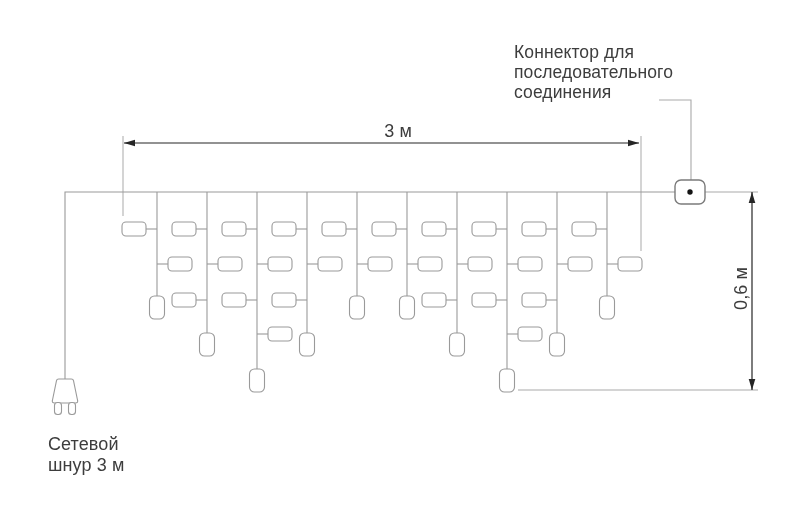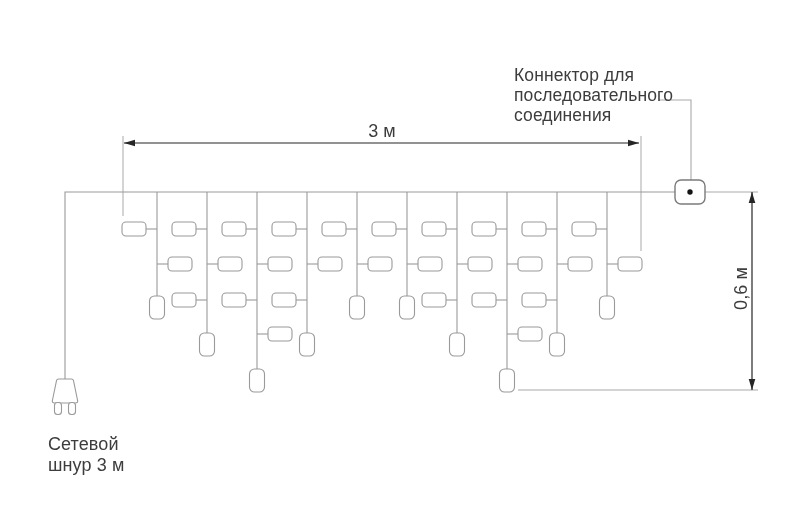--- a/index.html
+++ b/index.html
@@ -24,21 +24,21 @@
   .connector-label {
     left: 514px; top: 42px;
     font-size: 17.5px; line-height: 20px;
   }
   .power-label {
     left: 22px; top: 434px;
     font-size: 18px; line-height: 21px;
   }
   .width-dim-label {
     left: 352px; top: 122px; width: 60px;
-    text-align: center;
+    text-align: right;
     font-size: 18px; line-height: 18px;
   }
   .height-dim-label {
     left: 706px; top: 278px; width: 70px; height: 21px;
     text-align: center;
     font-size: 18px; line-height: 21px;
     transform: rotate(-90deg);
     transform-origin: center center;
   }
 </style>
@@ -135,21 +135,21 @@
       <rect x="675" y="180" width="30" height="24" rx="6" fill="#ffffff" stroke="#7b7b7b" stroke-width="1.4"></rect>
       <circle cx="690" cy="192" r="2.7" fill="#141414"></circle>
       <line x1="124" y1="143" x2="639" y2="143" stroke="#262626" stroke-width="1.2"></line>
       <polygon points="124,143 135,139.7 135,146.3" fill="#262626"></polygon>
       <polygon points="639,143 628,139.7 628,146.3" fill="#262626"></polygon>
       <line x1="752" y1="192" x2="752" y2="390" stroke="#262626" stroke-width="1.2"></line>
       <polygon points="752,192 748.7,203 755.3,203" fill="#262626"></polygon>
       <polygon points="752,390 748.7,379 755.3,379" fill="#262626"></polygon>
     </svg>
 
-  <div class="label connector-label" style="color: rgb(61, 61, 61); margin-top: 23px;">Коннектор для
+  <div class="label connector-label" style="color: rgb(61, 61, 61);">Коннектор для
 последовательного
 соединения</div>
 
   <div class="label power-label" style="color: rgb(61, 61, 61); margin-left: 26px;">Сетевой
 шнур 3 м</div>
 
   <div class="label width-dim-label" style="color: rgb(61, 61, 61);">3 м</div>
 
   <div class="label height-dim-label" style="color: rgb(61, 61, 61);">0,6 м</div>
 </div>

